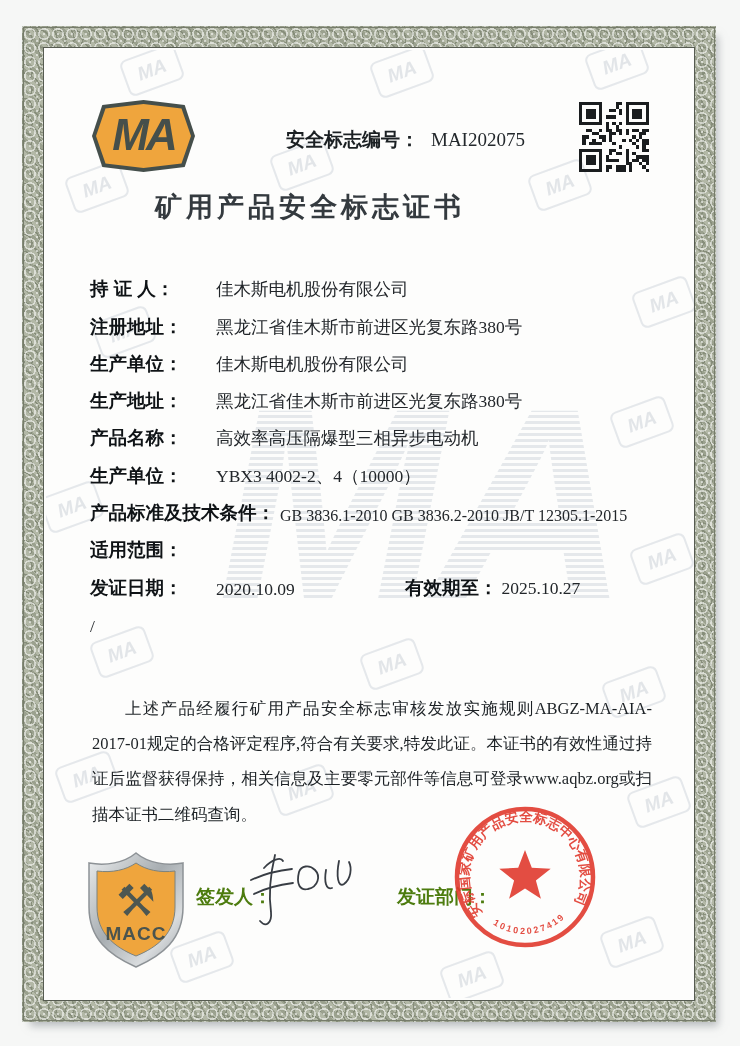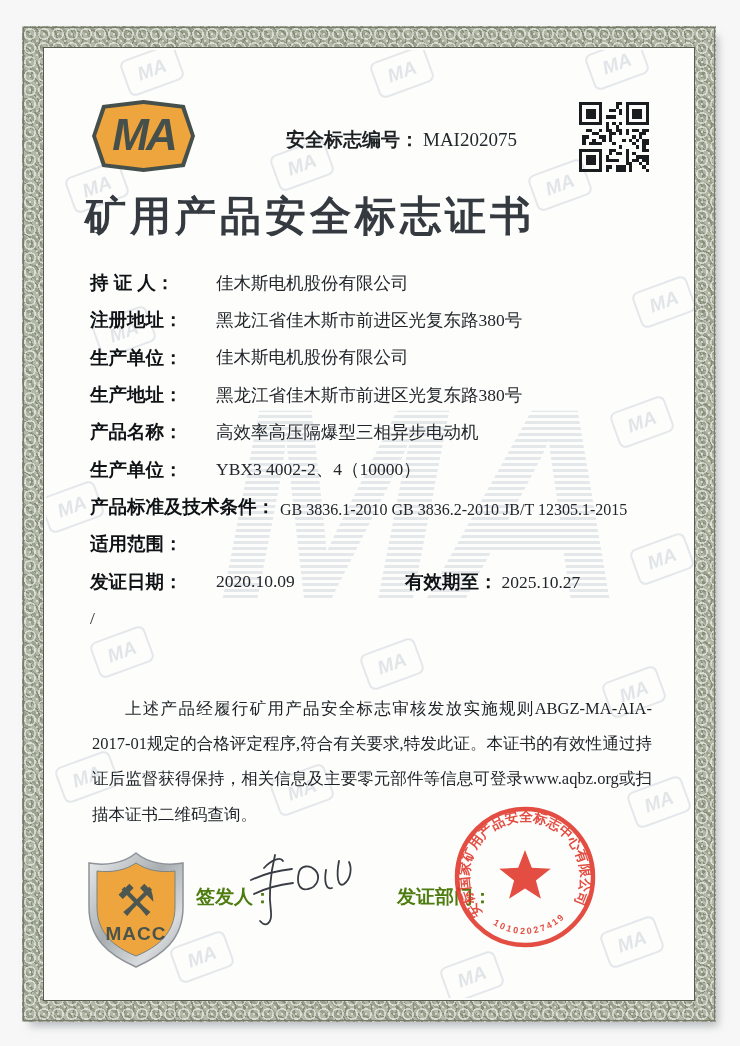--- a/index.html
+++ b/index.html
@@ -38,32 +38,32 @@
   .ma-badge{position:absolute;left:92px;top:100px;width:103px;height:72px;
     background:var(--logo_dark,#454f4b);
     clip-path:polygon(10% 7%,50% 0,90% 7%,100% 50%,90% 93%,50% 100%,10% 93%,0 50%);
     display:flex;align-items:center;justify-content:center;}
   .ma-badge-in{width:95px;height:64px;background:var(--accent_orange,#efa53d);
     clip-path:polygon(10% 7%,50% 0,90% 7%,100% 50%,90% 93%,50% 100%,10% 93%,0 50%);
     display:flex;align-items:center;justify-content:center;}
   .ma-badge-in span{font-weight:900;font-style:italic;font-size:44px;letter-spacing:-3px;
     color:var(--logo_dark,#454f4b);transform:translateY(-1px);}
 
-  .certline{position:absolute;left:286px;top:127px;display:flex;align-items:baseline;gap:4px;}
+  .certline{position:absolute;left:286px;top:127px;display:flex;align-items:baseline;gap:12px;}
   .certline .lab{font-size:19px;font-weight:bold;color:#1b2023;}
   .certline .val{font-size:19px;font-family:"Liberation Serif",serif;color:#23282c;}
 
   .qr{position:absolute;left:579px;top:102px;width:70px;height:70px;}
 
   .cert-title{position:absolute;left:0;top:189px;width:620px;text-align:center;
-    font-family:"Liberation Serif",serif;font-weight:bold;font-size:41px;letter-spacing:4px;color:#343a3f;}
+    font-family:"Liberation Serif",serif;font-weight:bold;font-size:27px;letter-spacing:4px;color:#343a3f;}
 
   
   .rows{position:absolute;left:90px;top:264px;width:566px;}
-  .row{display:flex;align-items:center;height:37.3px;position:relative;}
+  .row{display:flex;align-items:flex-end;height:37.3px;position:relative;}
   .row .lbl{font-size:18.5px;font-weight:bold;color:#0f1316;min-width:126px;flex:0 0 auto;}
   .row.wide .lbl{min-width:0;margin-right:5px;}
   .row .val{font-size:17.5px;font-family:"Liberation Serif",serif;color:#22262a;}
   .row.wide .val{font-size:16px;margin-top:8px;}
   .pair2{position:absolute;left:315px;display:flex;align-items:baseline;}
   .pair2 .lbl{min-width:0;margin-right:4px;}
 
   .statement{position:absolute;left:92px;top:691px;width:560px;
     font-family:Liberation Serif, serif;font-size:16.5px;line-height:35.2px;color:#1c2125;
     text-indent:33px;text-align:justify;}

